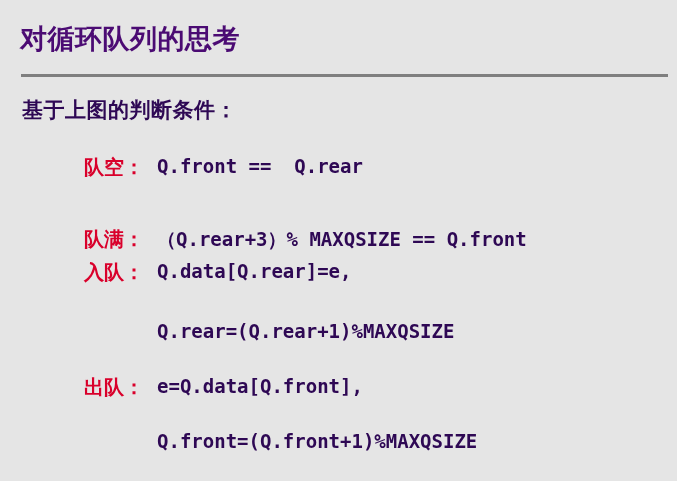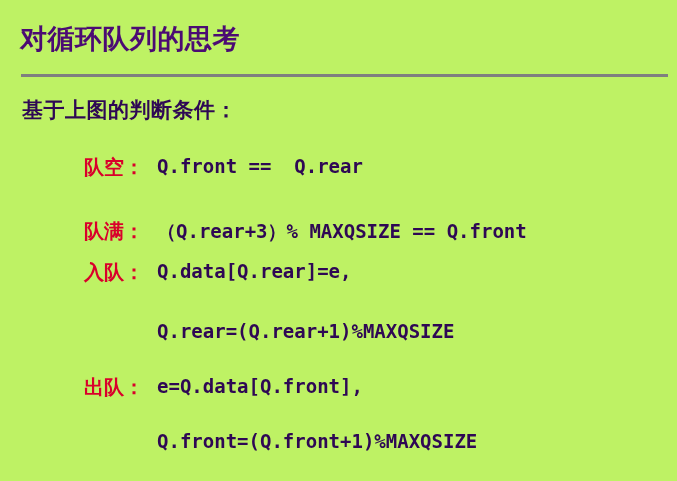--- a/index.html
+++ b/index.html
@@ -12,21 +12,21 @@
     height: 481px;
     overflow: hidden;
     font-family: "Liberation Sans", sans-serif;
     -webkit-font-smoothing: none;
   }
 
   .slide {
     position: relative;
     width: 677px;
     height: 481px;
-    background: #bef264;
+    background: #e5e5e5;
     box-sizing: border-box;
   }
 
   
   .slide-title {
     position: absolute;
     left: 20px;
     top: 24px;
     font-family: "DejaVu Sans", "Liberation Sans", sans-serif;
     font-size: 27px;
@@ -113,21 +113,21 @@
 
   <div class="body-area">
 
     <div class="lead-line">基于上图的判断条件：</div>
 
     <div class="code-row" style="top:58px;padding-left:48px;">
       <span class="row-label">队空：</span>
       <span class="row-code">Q.front ==  Q.rear</span>
     </div>
 
-    <div class="code-row" style="top:122px;">
+    <div class="code-row" style="top:130px;">
       <span class="row-label">队满：</span>
       <span class="row-code">（Q.rear+3）% MAXQSIZE == Q.front</span>
     </div>
 
     <div class="code-row" style="top:163px;text-decoration:underline;">
       <span class="row-label">入队：</span>
       <span class="row-code">Q.data[Q.rear]=e,</span>
     </div>
 
     <div class="code-row" style="top:223px;">

